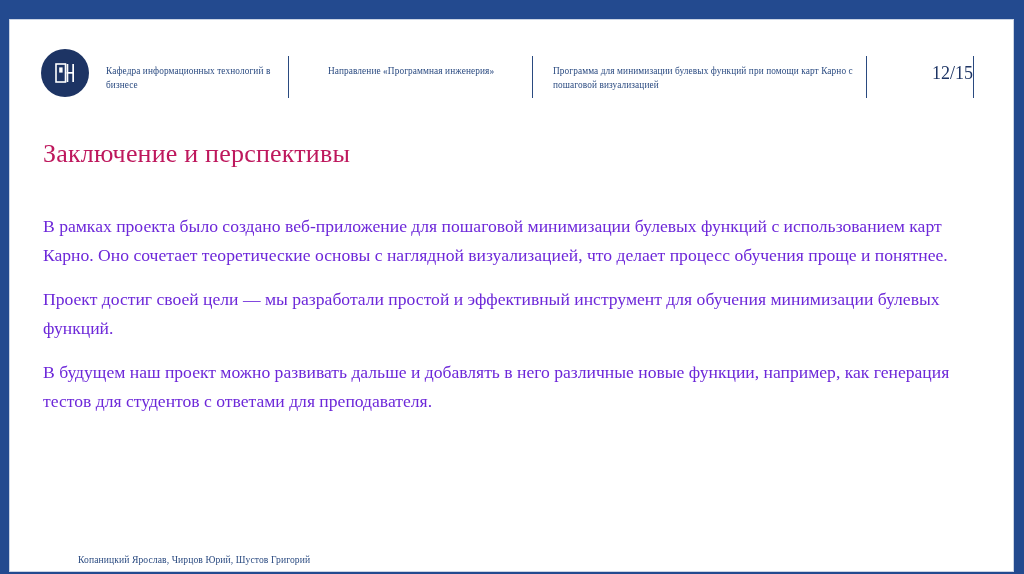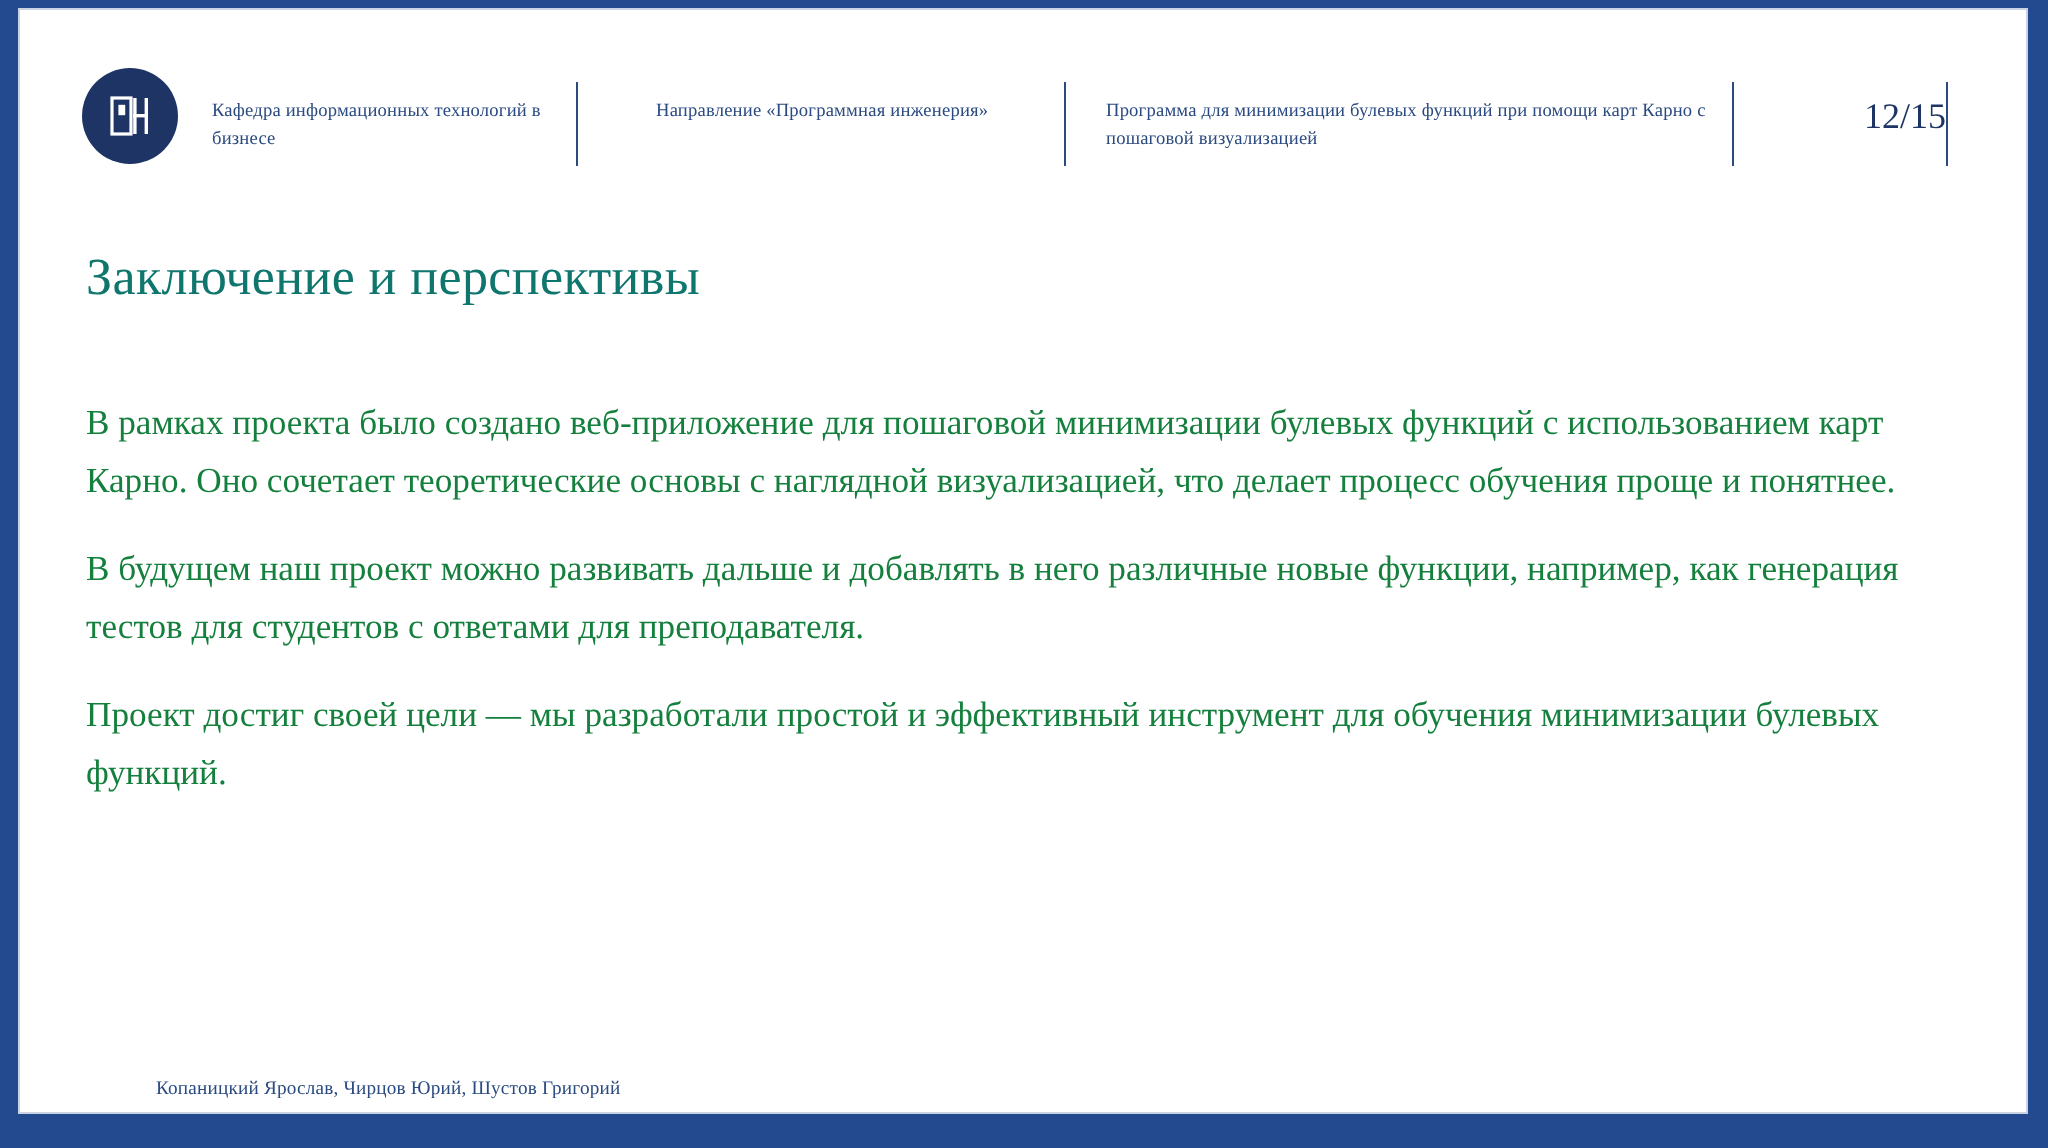--- a/index.html
+++ b/index.html
@@ -16,21 +16,21 @@
     width: 1024px;
     height: 574px;
     background: #234a8f;
     overflow: hidden;
   }
 
   
   .canvas {
     position: absolute;
     left: 10px;
-    top: 5px;
+    top: 20px;
     width: 1003px;
     height: 551px;
     background: #ffffff;
     box-shadow: 0 0 0 1px #c9d3e4;
   }
 
   
   .header {
     position: absolute;
     left: 0;
@@ -92,37 +92,37 @@
     color: #1d3464;
     font-size: 18px;
     line-height: 1;
   }
 
   
   .title {
     position: absolute;
     left: 33px;
     top: 118px;
-    color: #0f766e;
+    color: #be185d;
     font-size: 26px;
     line-height: 1.2;
     font-weight: normal;
     letter-spacing: 0.2px;
   }
 
   
   .body-block {
     position: absolute;
     left: 33px;
     top: 192px;
     width: 935px;
   }
 
   .para {
-    color: #15803d;
+    color: #6d28d9;
     font-size: 17.6px;
     line-height: 1.62;
     text-align: left;
     margin-bottom: 16px;
   }
   .para:last-child { margin-bottom: 0; }
 
   
   .footer {
     position: absolute;
@@ -169,20 +169,20 @@
 
       <div class="page-num">12/15</div>
 
       <div class="hdr-div hdr-div-4"></div>
     </div>
 
     <h1 class="title">Заключение и перспективы</h1>
 
     <div class="body-block">
       <p class="para">В рамках проекта было создано веб-приложение для пошаговой минимизации булевых функций с использованием карт Карно. Оно сочетает теоретические основы с наглядной визуализацией, что делает процесс обучения проще и понятнее.</p>
+      <p class="para">Проект достиг своей цели — мы разработали простой и эффективный инструмент для обучения минимизации булевых функций.</p>
       <p class="para">В будущем наш проект можно развивать дальше и добавлять в него различные новые функции, например, как генерация тестов для студентов с ответами для преподавателя.</p>
-      <p class="para">Проект достиг своей цели — мы разработали простой и эффективный инструмент для обучения минимизации булевых функций.</p>
     </div>
 
     <div class="footer">Копаницкий Ярослав, Чирцов Юрий, Шустов Григорий</div>
 
   </div>
 </div>
 
 </body></html>

